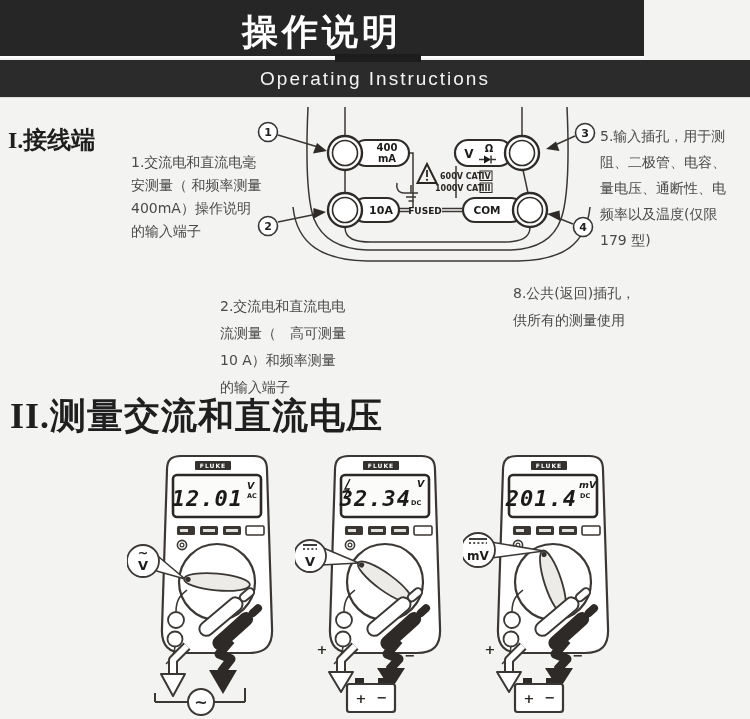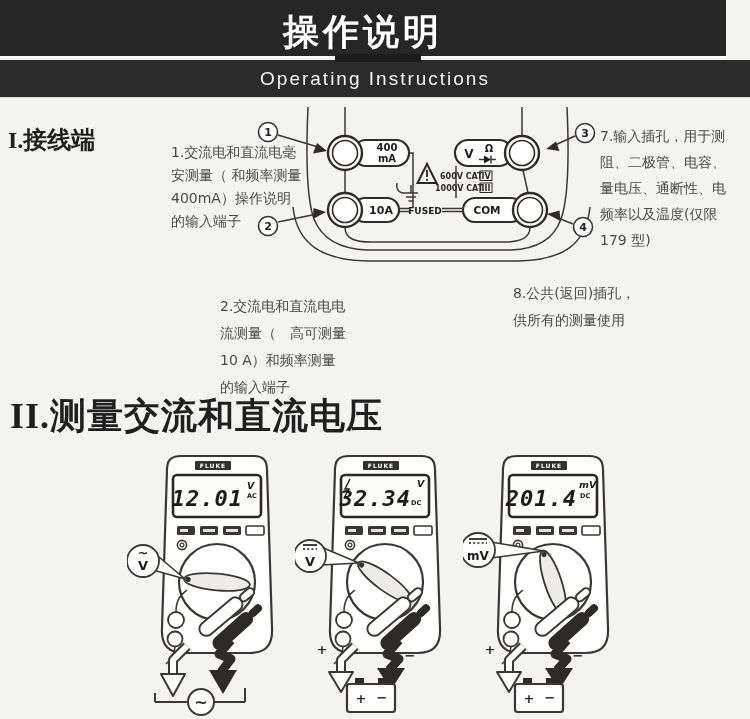--- a/index.html
+++ b/index.html
@@ -1,34 +1,34 @@
 <!DOCTYPE html>
 <html><head>
 <meta charset="utf-8">
 <style>
   * { margin:0; padding:0; box-sizing:border-box; }
   body { font-family:"DejaVu Sans", sans-serif; }
   #page { position:relative; width:750px; height:719px; background:#f3f3f1; overflow:hidden; }
 
   
-  .band1 { position:absolute; left:0; top:0; width:726px; height:58px; background:#262626; border-bottom:2px solid #fdfdfd; }
+  .band1 { position:absolute; left:0; top:0; width:644px; height:58px; background:#262626; border-bottom:2px solid #fdfdfd; }
   .band1 .title { position:absolute; width:100%; text-align:center; top:8px; font-size:36px; font-weight:600; color:#ffffff; letter-spacing:4px; }
   .title-underline { position:absolute; left:335px; top:54px; width:86px; height:8px; background:#1d1d1d; z-index:3; }
   .band2 { position:absolute; left:0; top:60px; width:750px; height:38px; background:#2b2b2b; border-bottom:1px solid #dcdcda; }
   .band2 .subtitle { position:absolute; width:100%; text-align:center; top:8px; font-size:19px; color:#f4f4f4; font-family:Liberation Sans, sans-serif; letter-spacing:2px; }
 
   
   .sec-head { position:absolute; color:#1f1f1f; font-weight:600; }
   .sec-head .numeral { font-family:"Liberation Serif", serif; font-weight:700; }
   #sec1-head { left:8px; top:124px; font-size:24px; }
   #sec2-head { left:10px; top:392px; font-size:36px; letter-spacing:1px; }
 
   
   .note { position:absolute; color:#4a4a4a; font-size:14px; line-height:23px; white-space:nowrap; }
-  #note1 { left:131px; top:141px;margin-left:40px; }
+  #note1 { left:131px; top:151px; }
   #note2 { left:220px; top:293px; line-height:27px; }
   #note3 { left:600px; top:123px; line-height:26px; }
   #note4 { left:513px; top:280px; line-height:27px; }
 
   svg { position:absolute; font-family:"DejaVu Sans", sans-serif; }
   #jack-diagram { left:235px; top:107px; }
   #meter-1 { left:127px; top:448px; }
   #meter-2 { left:295px; top:448px; }
   #meter-3 { left:463px; top:448px; }
 
@@ -70,21 +70,21 @@
     <div>400mA）操作说明</div>
     <div>的输入端子</div>
   </div>
   <div class="note" id="note2">
     <div>2.交流电和直流电电</div>
     <div>流测量（　高可测量</div>
     <div>10 A）和频率测量</div>
     <div>的输入端子</div>
   </div>
   <div class="note" id="note3">
-    <div>7.输入插孔，用于测</div>
+    <div>5.输入插孔，用于测</div>
     <div>阻、二极管、电容、</div>
     <div>量电压、通断性、电</div>
     <div>频率以及温度(仅限</div>
     <div>179 型)</div>
   </div>
   <div class="note" id="note4">
     <div>8.公共(返回)插孔，</div>
     <div>供所有的测量使用</div>
   </div>
 

